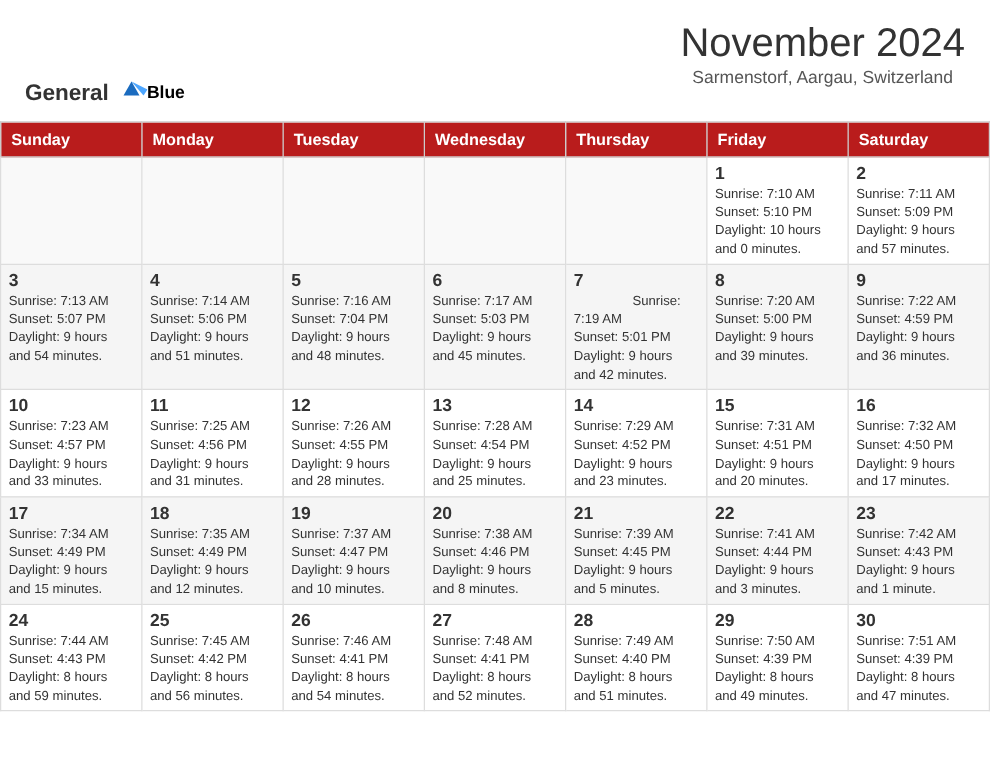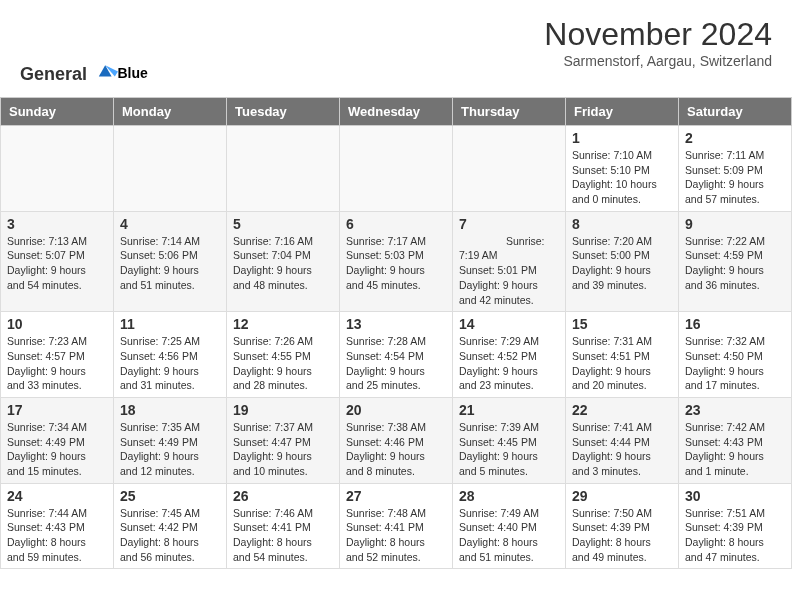--- a/index.html
+++ b/index.html
@@ -7,24 +7,24 @@
     
     .header { padding: 16px 20px 4px 20px; display: flex; align-items: flex-start; justify-content: space-between; }
     
     .logo { display: flex; align-items: center; margin-top: 44px; }
     .logo-text-general { font-size: 18px; font-weight: bold; color: #333; }
     .logo-text-blue { font-size: 14px; font-weight: bold; color: #000000; }
     .logo-icon { width: 24px; height: 20px; margin-left: 2px; }
     
     .title-section { text-align: right; }
     .month-title { font-size: 32px; font-weight: normal; color: #333; }
-    .location { font-size: 14px; color: #555; }
+    .location { font-size: 14px; color: #555; text-align: center; }
     
     .calendar { width: 100%; border-collapse: collapse; margin-top: 8px; }
-    .calendar th { background: #737373; color: #fff; text-align: left; padding: 6px 8px; font-size: 13px; border: 1px solid #ccc; }
+    .calendar th { background: #b91c1c; color: #fff; text-align: left; padding: 6px 8px; font-size: 13px; border: 1px solid #ccc; }
     .calendar td { vertical-align: top; border: 1px solid #ddd; padding: 4px 6px; width: 113px; min-height: 80px; font-size: 11px; color: #333; background: #fff; }
     .calendar td.empty { background: #f9f9f9; }
     .calendar tr:nth-child(even) td { background: #f5f5f5; }
     .calendar tr:nth-child(even) td.empty { background: #f0f0f0; }
     
     .day-num { font-size: 14px; font-weight: bold; display: block; margin-bottom: 2px; }
     .day-info { font-size: 10.5px; line-height: 1.4; color: #333; }
   </style>
 </head>
 <body>

